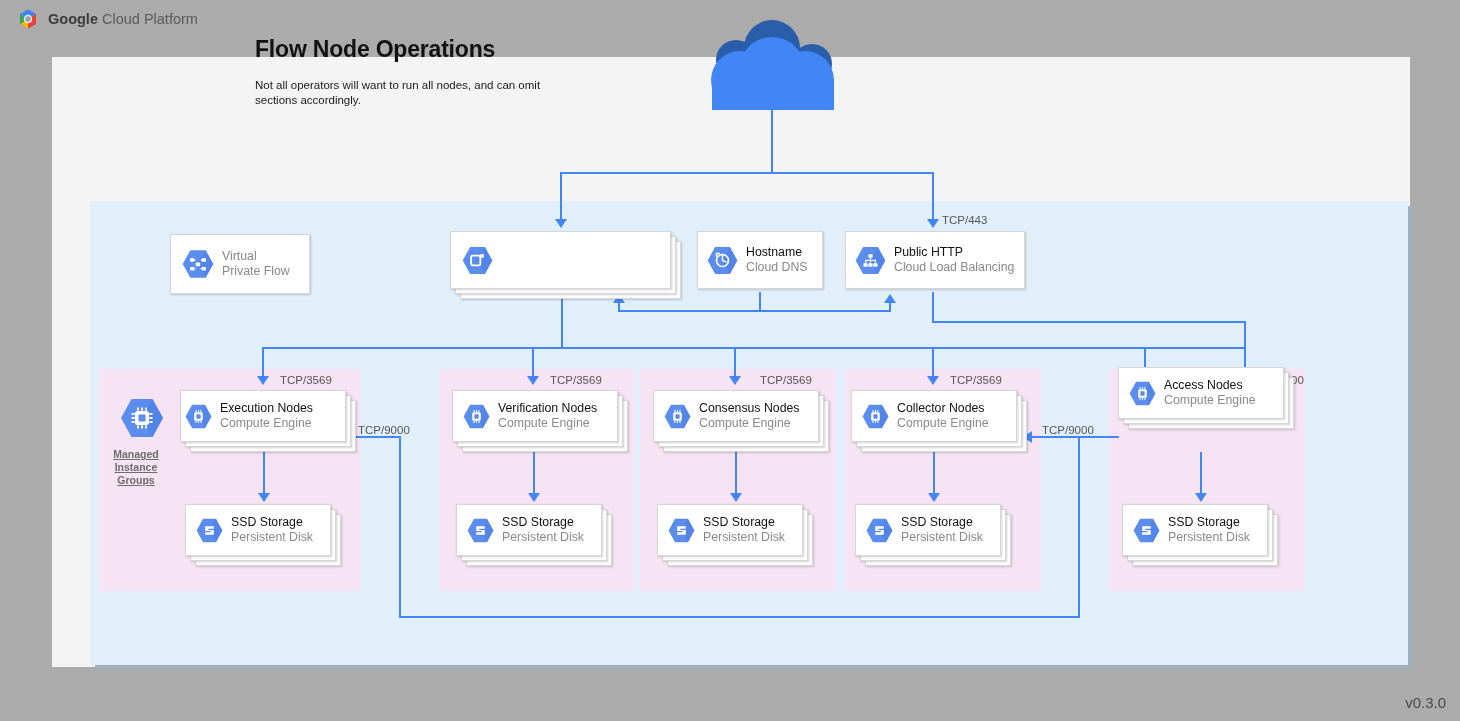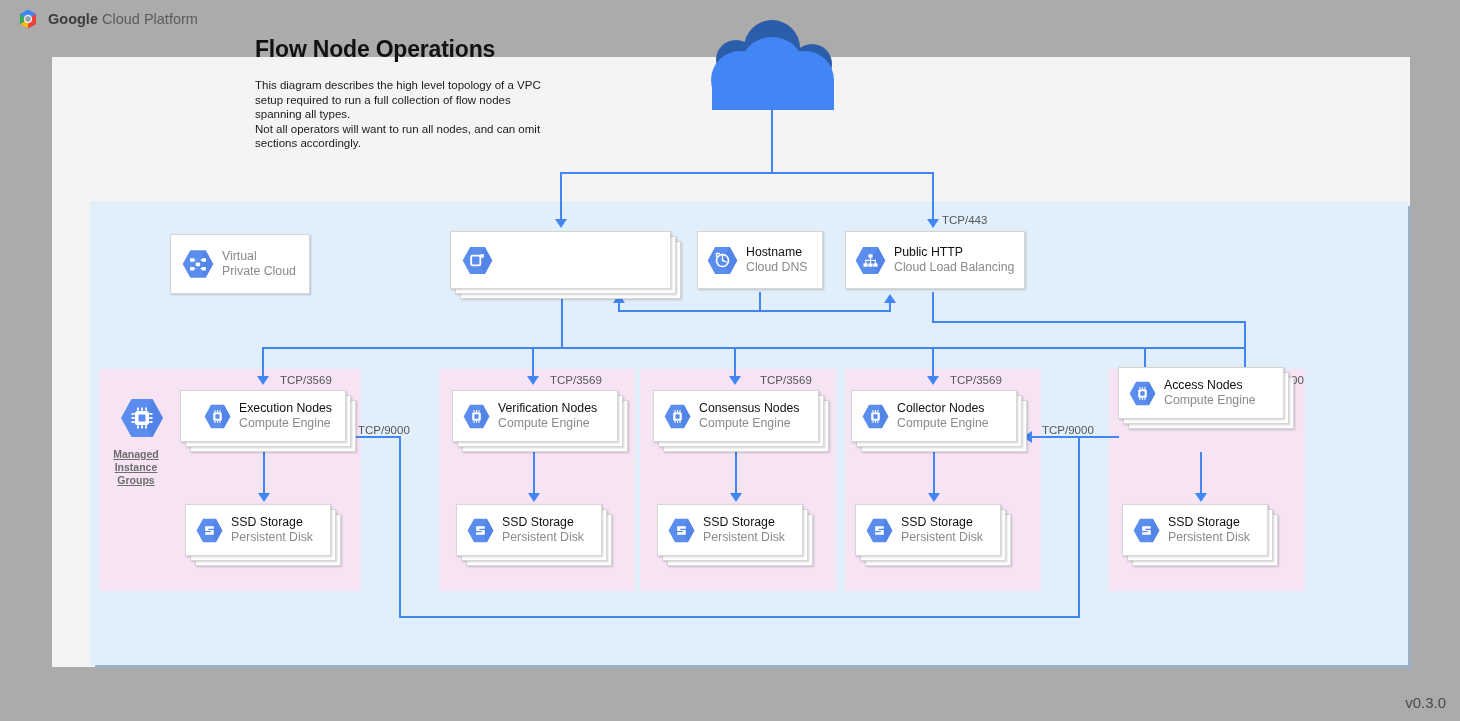--- a/index.html
+++ b/index.html
@@ -82,21 +82,20 @@
   </svg>
   <div id="gcp-title">
     <b>Google</b><span> Cloud Platform</span>
   </div>
 </div>
 
 <div id="canvas"></div>
 
 <div id="diagram-title">Flow Node Operations</div>
 <div id="diagram-desc">
-    <div>This diagram describes the high level topology of a VPC setup required to run a full collection of flow nodes spanning all types.</div>
     <div>Not all operators will want to run all nodes, and can omit sections accordingly.</div>
   </div>
 
 <div id="vpc-shadow-r"></div>
 <div id="vpc-shadow-b"></div>
 <div id="vpc-region"></div>
 
 <div class="group" style="left:99px;  width:262px;"></div>
 <div class="group" style="left:439px; width:196px;"></div>
 <div class="group" style="left:640px; width:196px;"></div>
@@ -225,21 +224,21 @@
         <rect x="11" y="24" width="6" height="5" rx="1"></rect>
           <rect x="27" y="24" width="6" height="5" rx="1"></rect>
         <rect x="16.5" y="14" width="2" height="1.6"></rect>
           <rect x="25.5" y="14" width="2" height="1.6"></rect>
         <rect x="16.5" y="25.5" width="2" height="1.6"></rect>
           <rect x="25.5" y="25.5" width="2" height="1.6"></rect>
       </g>
     </svg>
     <div class="txt">
       <div class="t1">Virtual</div>
-      <div class="t2">Private Cloud</div>
+      <div class="t2">Private Flow</div>
     </div>
   </div>
 </div>
 
 <div class="node" style="left:450px;top:231px;width:221px;height:58px;">
   <div class="layer l3" style="width:221px;height:58px;"></div>
   <div class="layer l2" style="width:221px;height:58px;"></div>
   <div class="layer l1" style="width:221px;height:58px;"></div>
   <div class="body" style="width:221px;height:58px;padding-left:12px;">
     <svg class="hexicon" width="31" height="29" viewBox="0 0 44 40">
@@ -292,21 +291,21 @@
       <div class="t1">Public HTTP</div>
       <div class="t2">Cloud Load Balancing</div>
     </div>
   </div>
 </div>
 
 <div class="node" style="left:180px;top:390px;width:166px;height:52px;">
   <div class="layer l3" style="width:166px;height:52px;"></div>
   <div class="layer l2" style="width:166px;height:52px;"></div>
   <div class="layer l1" style="width:166px;height:52px;"></div>
-  <div class="body" style="width:142px;height:52px;padding-left:24px;">
+  <div class="body" style="width:142px;height:52px;padding-left:5px;">
     <svg class="hexicon" width="27" height="25" viewBox="0 0 44 40">
       <path d="M11.5 1 L32.5 1 L43 20 L32.5 39 L11.5 39 L1 20 Z" fill="#5b8def"></path>
       <path d="M32.5 1 L43 20 L32.5 39 L22 20 Z" fill="#4a7ee0" opacity="0.5"></path>
       <rect x="15" y="13" width="14" height="14" rx="2.5" fill="#fff"></rect>
       <rect x="18.5" y="16.5" width="7" height="7" rx="1" fill="#5b8def"></rect>
       <g fill="#fff">
         <rect x="17" y="9.5" width="1.8" height="3.2"></rect>
           <rect x="21.1" y="9.5" width="1.8" height="3.2"></rect>
           <rect x="25.2" y="9.5" width="1.8" height="3.2"></rect>
         <rect x="17" y="27.3" width="1.8" height="3.2"></rect>

